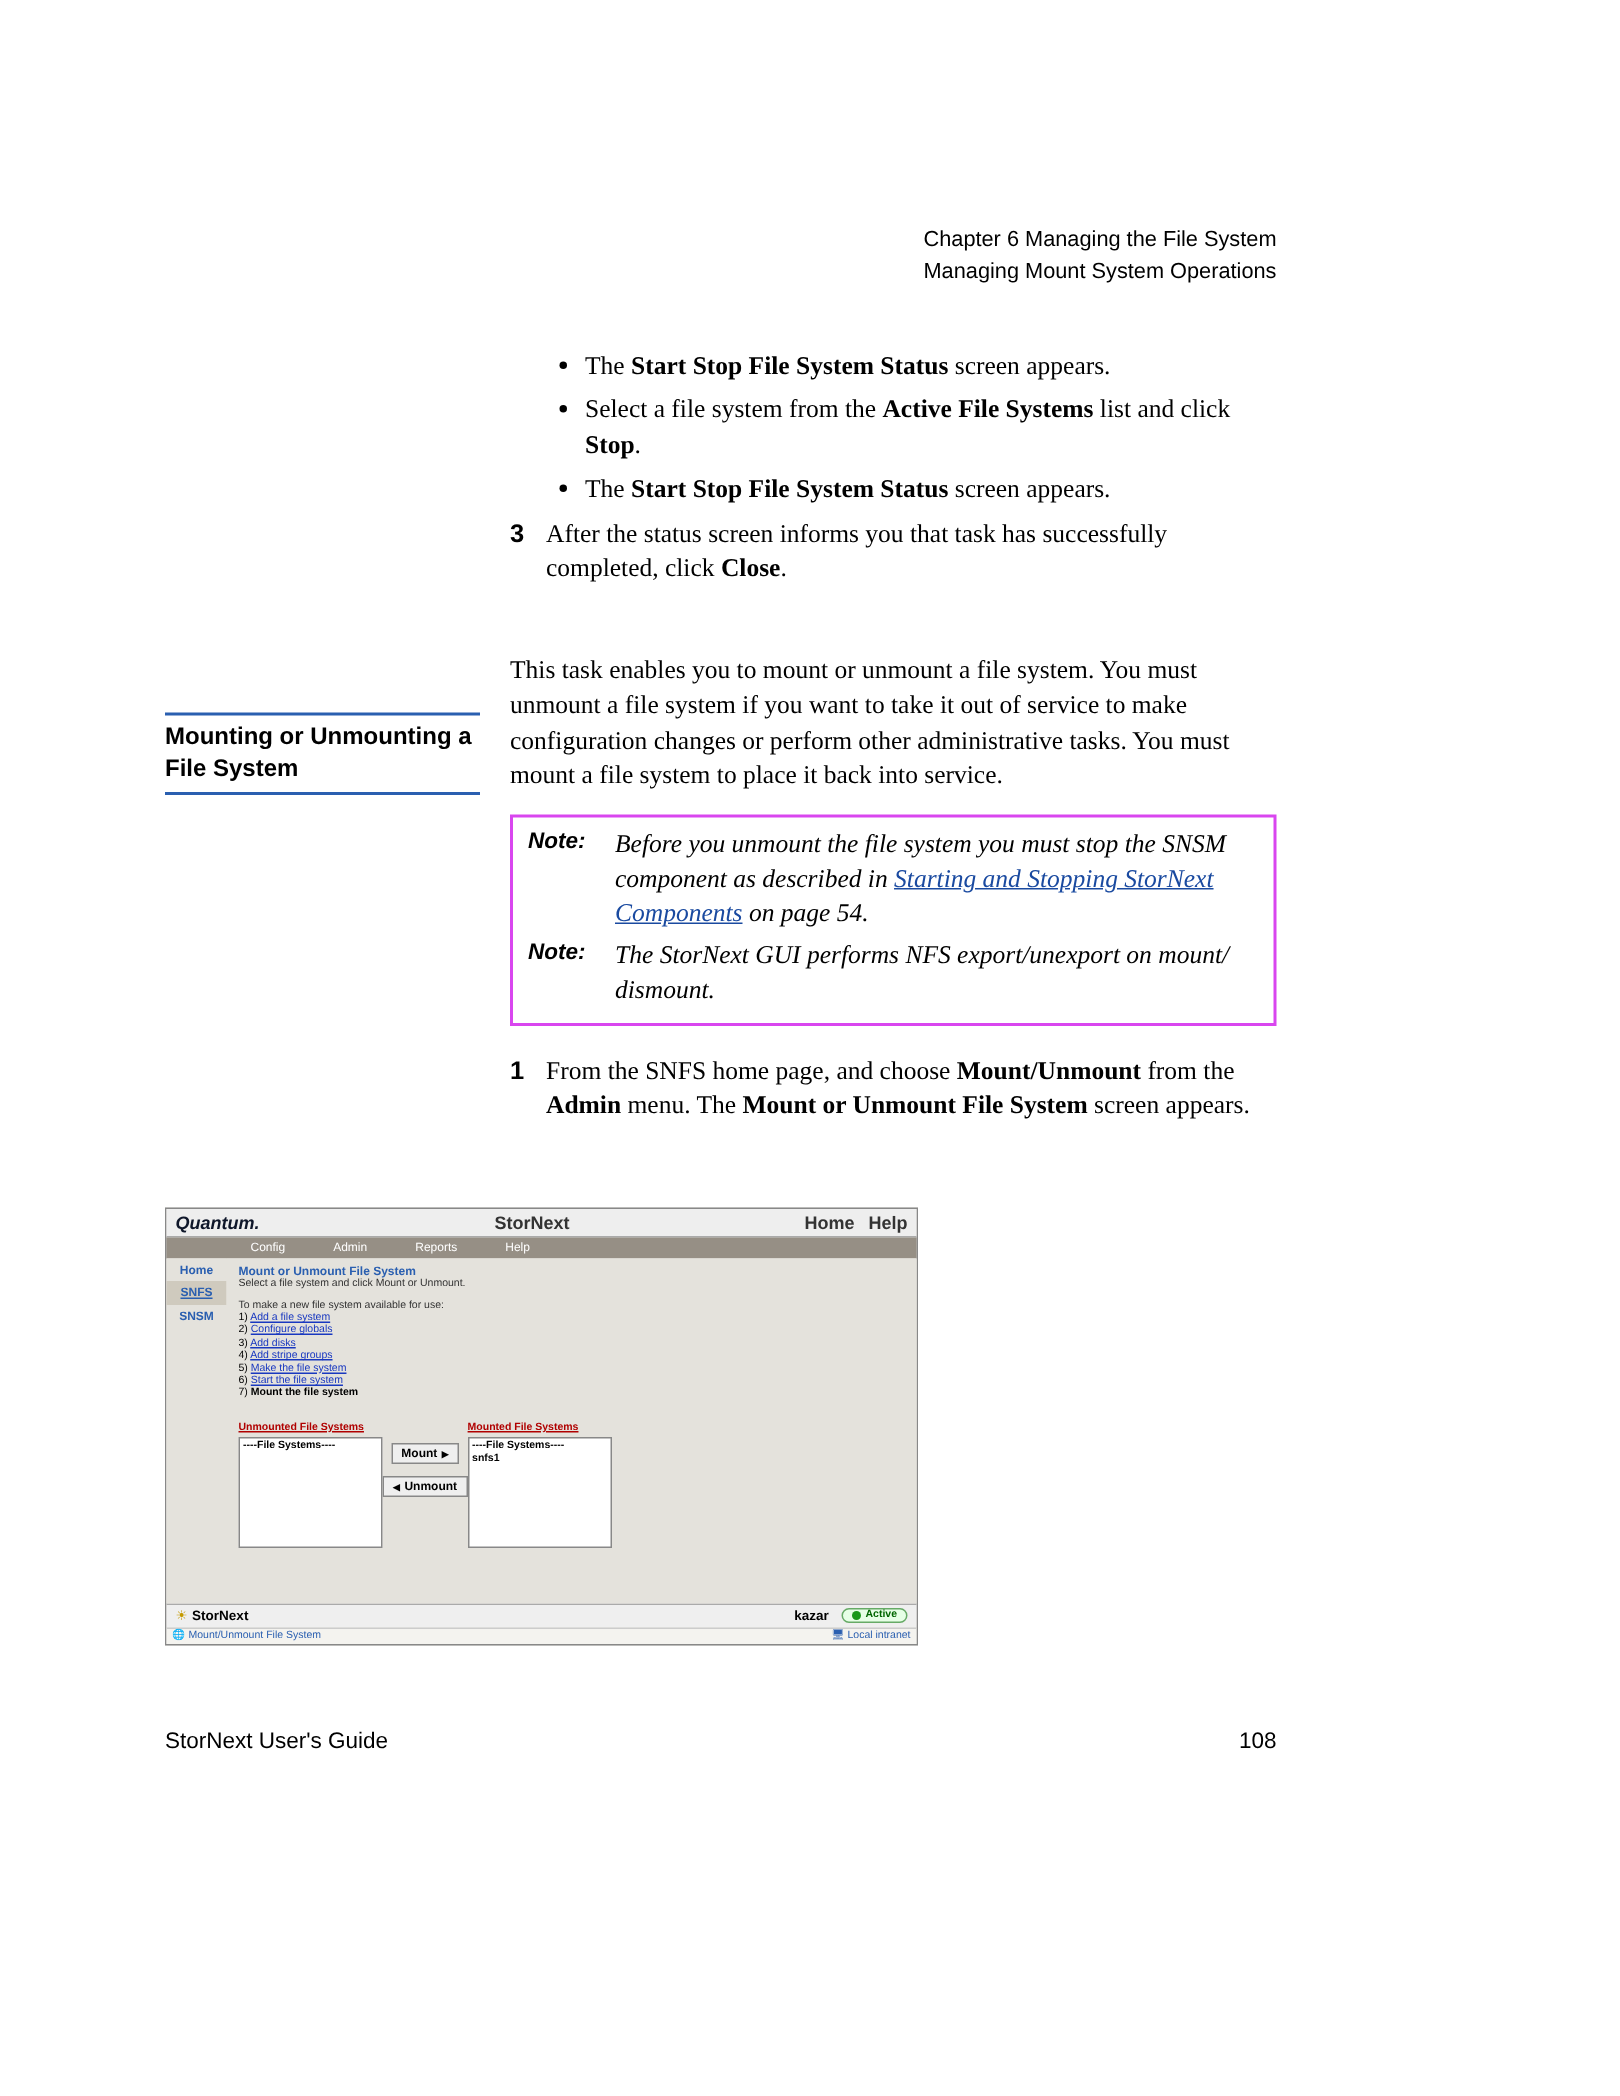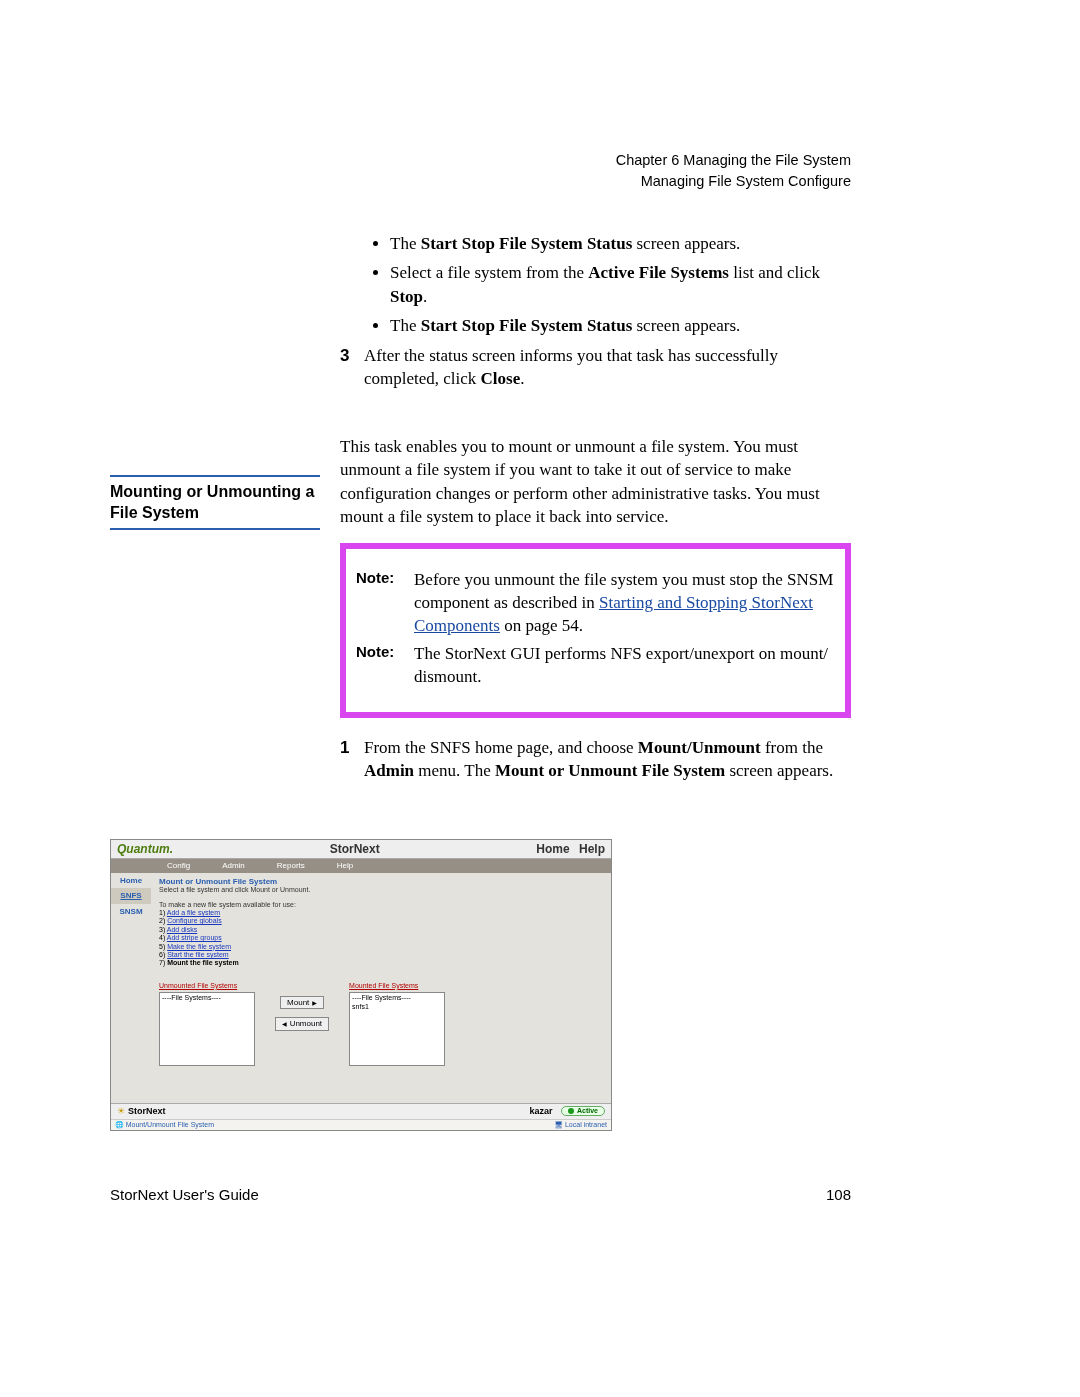--- a/index.html
+++ b/index.html
@@ -65,23 +65,24 @@
     font-weight: bold;
     font-size: 16px;
     line-height: 1.35;
   }
   .fig-caption {
     font-family: Arial, Helvetica, sans-serif;
     font-size: 15px;
     line-height: 1.35;
   }
   .note-box {
-    border: 6px solid #d946ef;
-    padding: 19px 10px;
+    border: 2px solid #d946ef;
+    padding: 6px 10px;
     margin: 14px 0 18px 0;
+    font-style: italic;
   }
   .note-row { display:flex; margin-bottom:4px; }
   .note-row .lbl { width:58px; flex:0 0 58px; font-family: Arial, Helvetica, sans-serif; font-weight:bold; font-size:15px; }
   .note-row .txt { flex:1; }
   .xref { color:#1a4aa0; text-decoration: underline; }
   .footer {
     margin-top: 55px;
     font-family: Arial, Helvetica, sans-serif;
     font-size: 15px;
     display:flex;
@@ -97,39 +98,39 @@
     color:#000;
     width:500px;
     background:#e4e2dc;
   }
   .ss-topbar {
     display:flex; align-items:center; justify-content:space-between;
     background:#eee; padding:2px 6px;
     font-size:12px; font-weight:bold; color:#333;
     border-bottom:1px solid #aaa;
   }
-  .ss-topbar .brand { color:#4d7c0f; font-style:italic; font-size:12px; }
+  .ss-topbar .brand { color:#0f172a; font-style:italic; font-size:12px; }
   .ss-menubar {
     background:#968f85; display:flex; color:#fff;
     font-size:8px;
   }
   .ss-menubar .m { padding:2px 16px; }
   .ss-body { display:flex; background:#e4e2dc; min-height:230px; }
   .ss-left {
     width:40px; flex:0 0 40px; background:#e4e2dc;
     font-size:8px; font-weight:bold; text-align:center;
   }
   .ss-left div { padding:3px 2px; color:#2a5fb0; }
   .ss-left .active { background:#cfcabe; color:#2a5fb0;text-decoration:underline; }
   .ss-main { flex:1; background:#e4e2dc; padding:4px 8px; }
   .ss-title { font-weight:bold; font-size:8px; color:#2a5fb0; }
   .ss-sub { font-size:7px; color:#333; }
   .ss-linklist { margin-top:6px; font-size:7px; }
   .ss-linklist div span.lnk { color:#1938c0; text-decoration:underline; cursor:pointer; }
-  .ss-boxes { display:flex; gap:20px; margin-top:14px; align-items:flex-start; }
+  .ss-boxes { display:flex; margin-top:14px; align-items:flex-start;font-weight:bold; }
   .fs-col { }
   .fs-col .cap { color:#b00000; font-size:7px; text-decoration:underline; margin-bottom:2px; }
   .fs-sel {
     border:1px solid #888; background:#fff; width:90px; height:70px;
     font-size:7px; padding:1px 2px; overflow:hidden;
   }
   .btncol { display:flex; flex-direction:column; gap:8px; align-items:center; justify-content:center; padding-top:14px;}
   .ss-btn {
     border:1px solid #888; background:#efefef; padding:1px 6px; font-size:8px;
     display:flex; align-items:center; gap:3px;
@@ -153,21 +154,21 @@
   }
   .pill::before{content:""; width:6px; height:6px; background:#1a991a; border-radius:50%; display:inline-block;}
 </style>
 </head>
 <body>
 
 <div class="page">
 
   <div class="running-head">
     <div>Chapter 6  Managing the File System</div>
-    <div>Managing File System Configure</div>
+    <div>Managing Mount System Operations</div>
   </div>
 
   <div class="two-col">
     <div class="sidecol"></div>
     <div class="maincol">
       <ul>
         <li>
           <span>The </span><span class="b">Start Stop File System Status</span><span> screen appears.</span>
         </li>
         <li>

